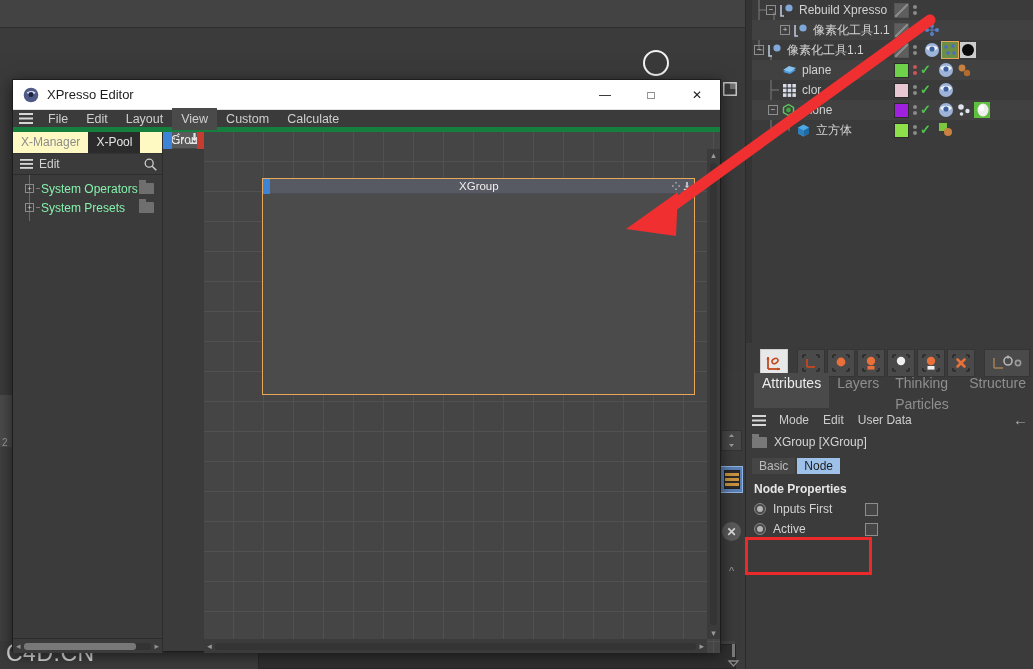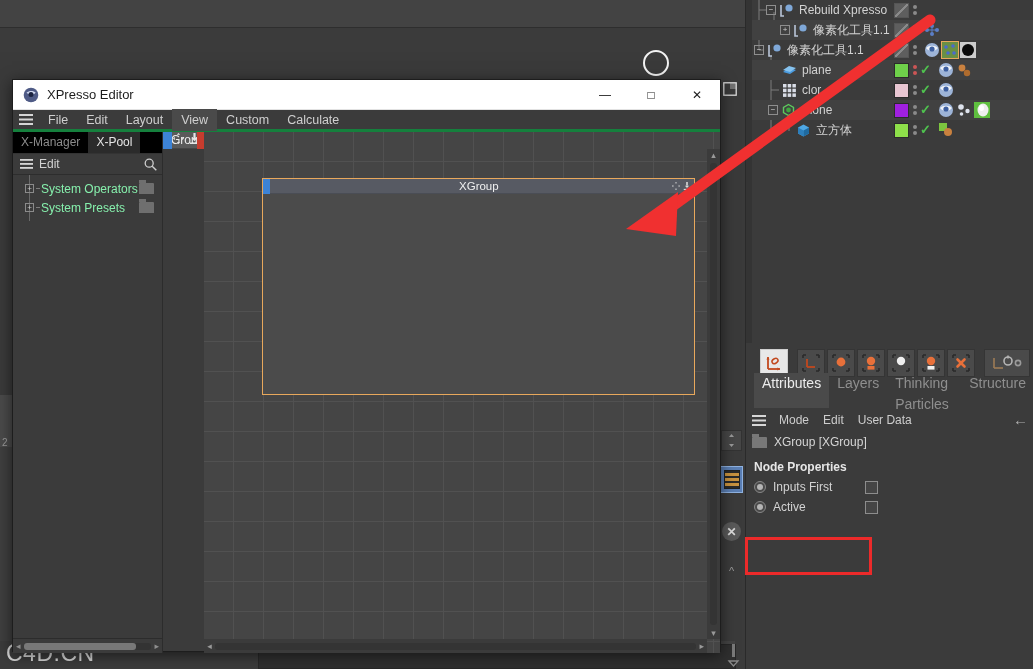--- a/index.html
+++ b/index.html
@@ -134,36 +134,36 @@
   }
   .xp-title .txt { color: #1c1c1c; font-size: 13px; flex: 1 1 auto; }
   .xp-title .wbtns { display: flex; height: 30px; }
   .xp-title .wb {
     width: 46px; height: 30px; display: flex; align-items: center; justify-content: center;
     color: #202020;
   }
 
   .xp-menu {
     height: 22px; background: #3b3b3b; display: flex; align-items: center;
-    border-bottom: 3px solid #15803d;
+    border-bottom: 5px solid #15803d;
   }
   .xp-menu .burger { width: 26px; display: flex; align-items: center; justify-content: center; }
   .xp-menu .mi {
     padding: 0 9px; line-height: 22px; color: #cfcfcf; font-size: 12.5px; height: 22px;
   }
   .xp-menu .mi.on { background: #4a4a4a; }
 
   .xp-body { display: flex; height: 521px; }
 
   
   .pool {
     width: 150px; background: #3b3b3b; border-right: 1px solid #2c2c2c;
     display: flex; flex-direction: column;
   }
-  .pool-tabs { display: flex; height: 21px; background: #000000; }
+  .pool-tabs { display: flex; height: 21px; background: #fef9c3; }
   .pool-tabs .tab {
     padding: 0 8px; line-height: 21px; font-size: 12px; color: #8c8c8c;
   }
   .pool-tabs .tab.on { background: #2b2b2b; color: #e4e4e4; }
   .pool-edit {
     height: 22px; background: #3b3b3b; display: flex; align-items: center;
     border-bottom: 1px solid #2d2d2d; border-top: 1px solid #333;
   }
   .pool-edit .burger { width: 26px; display: flex; align-items: center; justify-content: center; }
   .pool-edit .lbl { flex: 1 1 auto; font-size: 12px; color: #d2d2d2; }
@@ -987,20 +987,24 @@
       <span class="back">←</span>
     </div>
 
     <div class="attr-body">
 
       <div class="attr-obj">
         <span class="fold"></span>
         <span class="nm">XGroup [XGroup]</span>
       </div>
 
+      <div class="attr-subtabs">
+        <span class="st">Basic</span>
+        <span class="st on">Node</span>
+      </div>
 
       <div class="attr-section">Node Properties</div>
 
       <div class="prop-row">
         <span class="radio">
             <i></i>
           </span>
         <span class="plbl">Inputs First</span>
         <span class="cbox"></span>
       </div>

